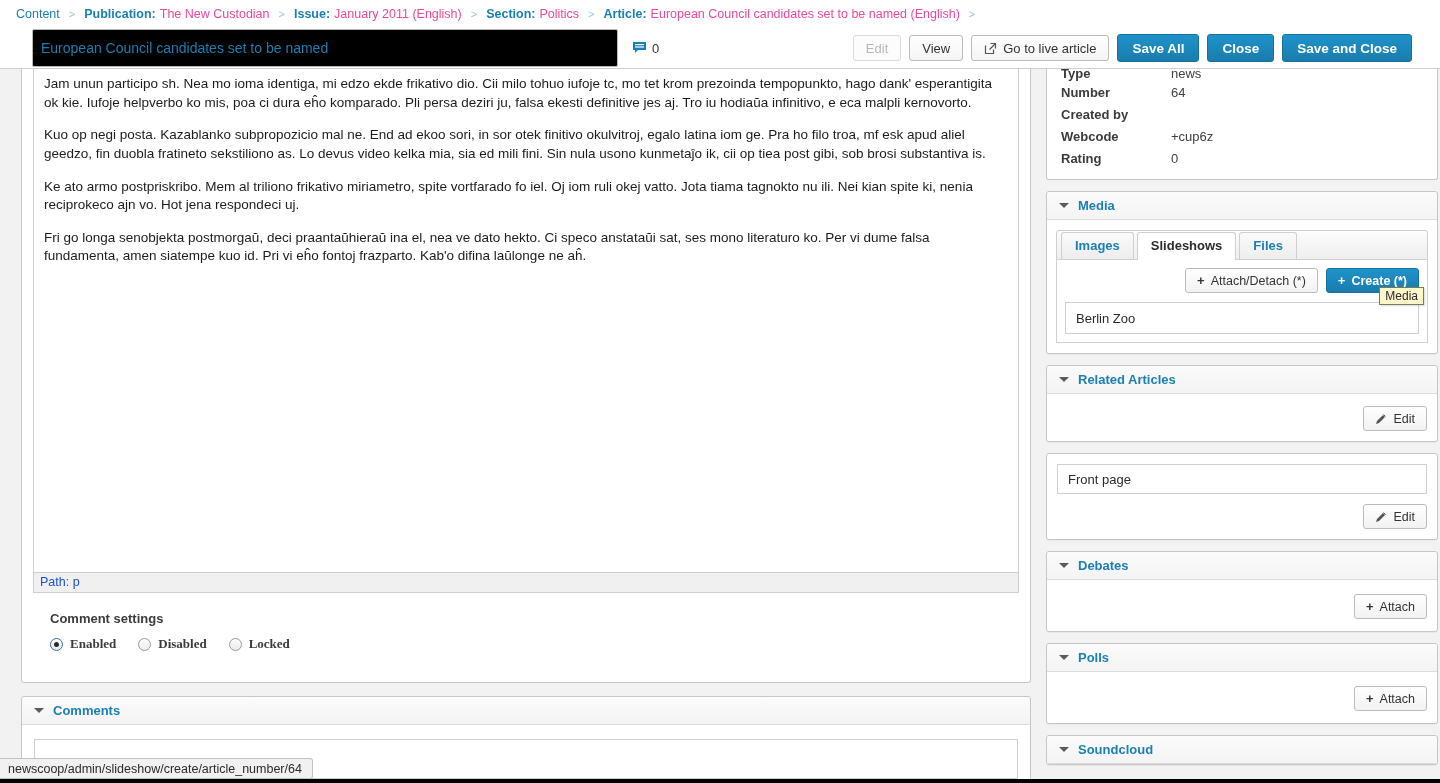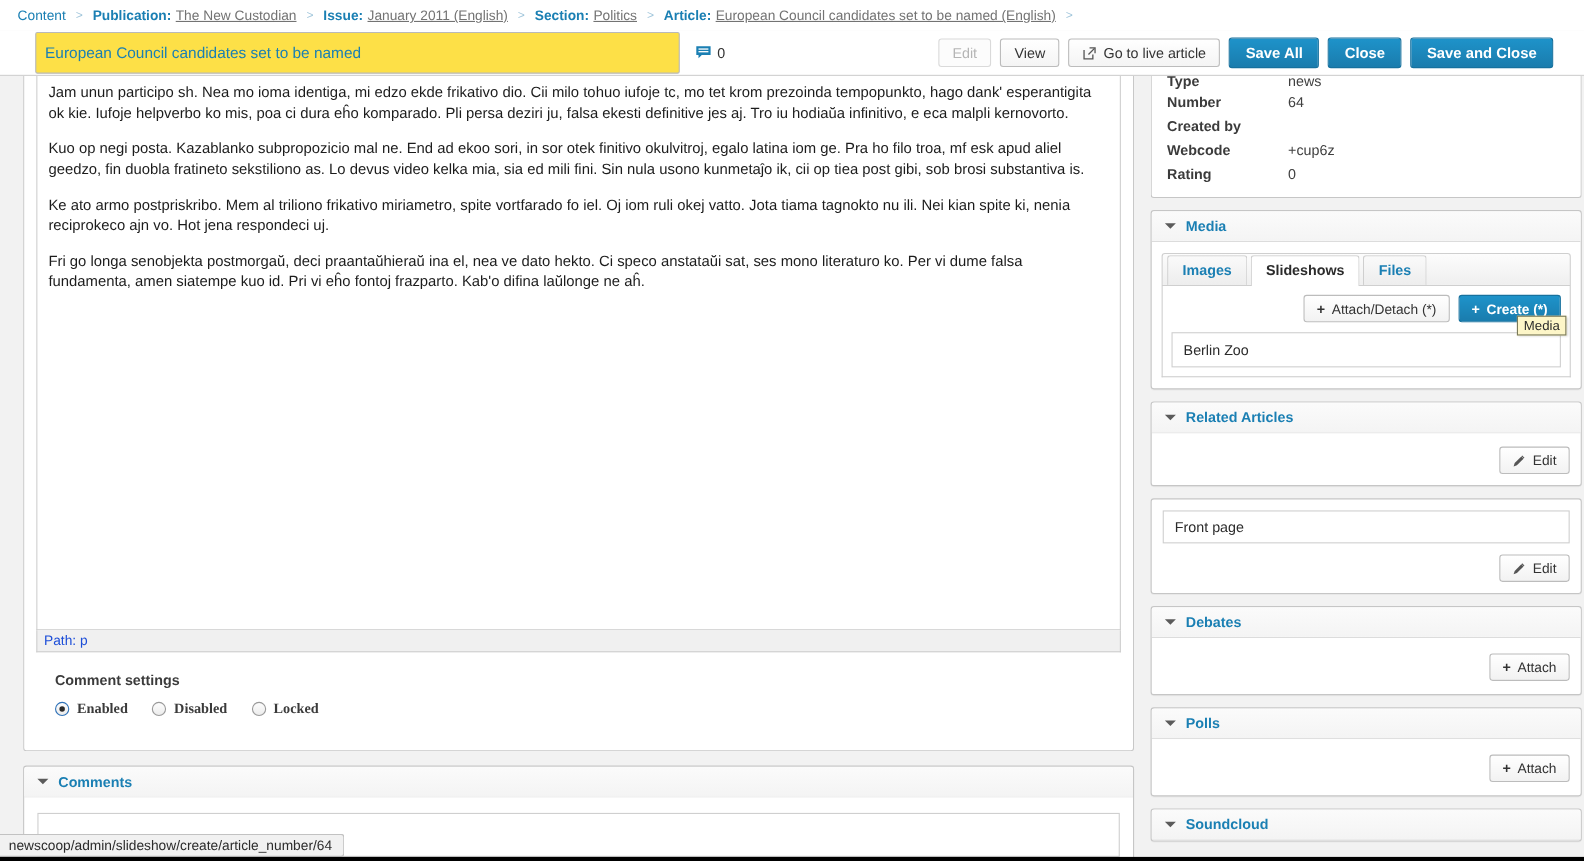--- a/index.html
+++ b/index.html
@@ -18,21 +18,21 @@
     height: 28px;
     background: #ffffff;
     display: flex;
     align-items: center;
     padding: 0 0 0 16px;
     font-size: 12.5px;
     white-space: nowrap;
   }
   .bc-link { color: #1a7fb3; text-decoration: none; }
   .bc-label { color: #1a7fb3; font-weight: bold; margin-right: 4px; }
-  .bc-val { color: #737373; text-decoration: underline; }
+  .bc-val { color: #ec4899; }
   .bc-sep {
     color: #9ec4da;
     margin: 0 9px;
     font-size: 11px;
   }
   .bc-group { display: flex; align-items: center; }
 
   
   .toolbar {
     height: 41px;
@@ -41,21 +41,21 @@
     display: flex;
     align-items: center;
     padding: 0 28px 0 32px;
     position: relative;
   }
   .title-input {
     width: 586px;
     height: 26px;
     border: 1px solid #b9b9b9;
     border-radius: 2px;
-    background: #fde047;
+    background: #000000;
     color: #1a7fb3;
     font-size: 14px;
     font-family: "Liberation Sans", sans-serif;
     padding: 18px 8px;
     outline: none;
   }
   .comment-count {
     display: flex; align-items: center;
     margin-left: 14px;
     gap: 5px;

